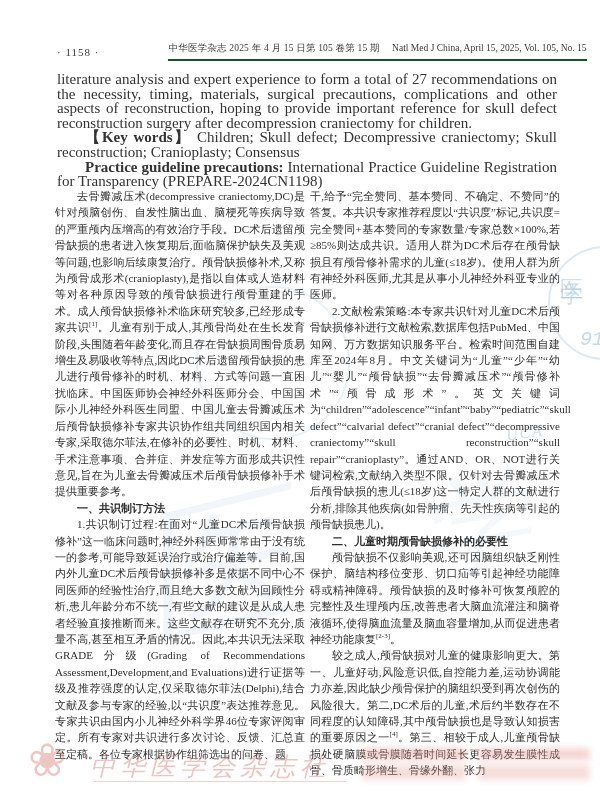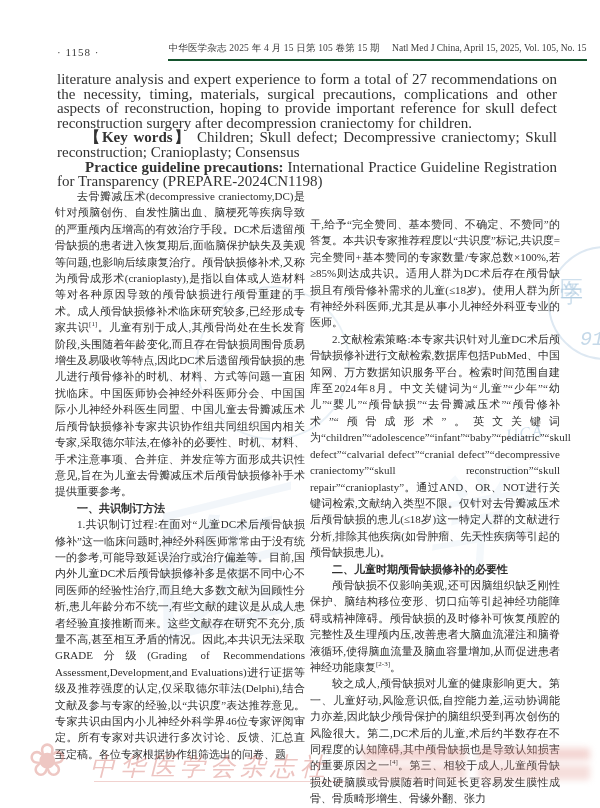--- a/index.html
+++ b/index.html
@@ -30,21 +30,21 @@
   .abstract p { margin:0; }
   .abs-kw, .abs-reg { text-indent:28px; }
   .abstract b { font-weight:bold; }
   
   .col {
     position:absolute; top:188px; width:250px;
     font-size:11px; line-height:16.4px; text-align:justify;
     color:#2e2e2e;
   }
   .col-left  { left:55px; }
-  .col-right { left:310px;margin-top:28px; }
+  .col-right { left:310px; }
   .col p { margin:0; }
   .indent  { text-indent:2em; }
   .heading { font-weight:bold; text-indent:2em; }
   .col sup { font-size:7px; line-height:0; vertical-align:super; }
   
   .wm { position:absolute; pointer-events:none; }
   .wm-circle-left {
     left:196px; top:286px; width:150px; height:150px;
     border:2px solid rgba(150,185,215,0.22); border-radius:50%;
   }

